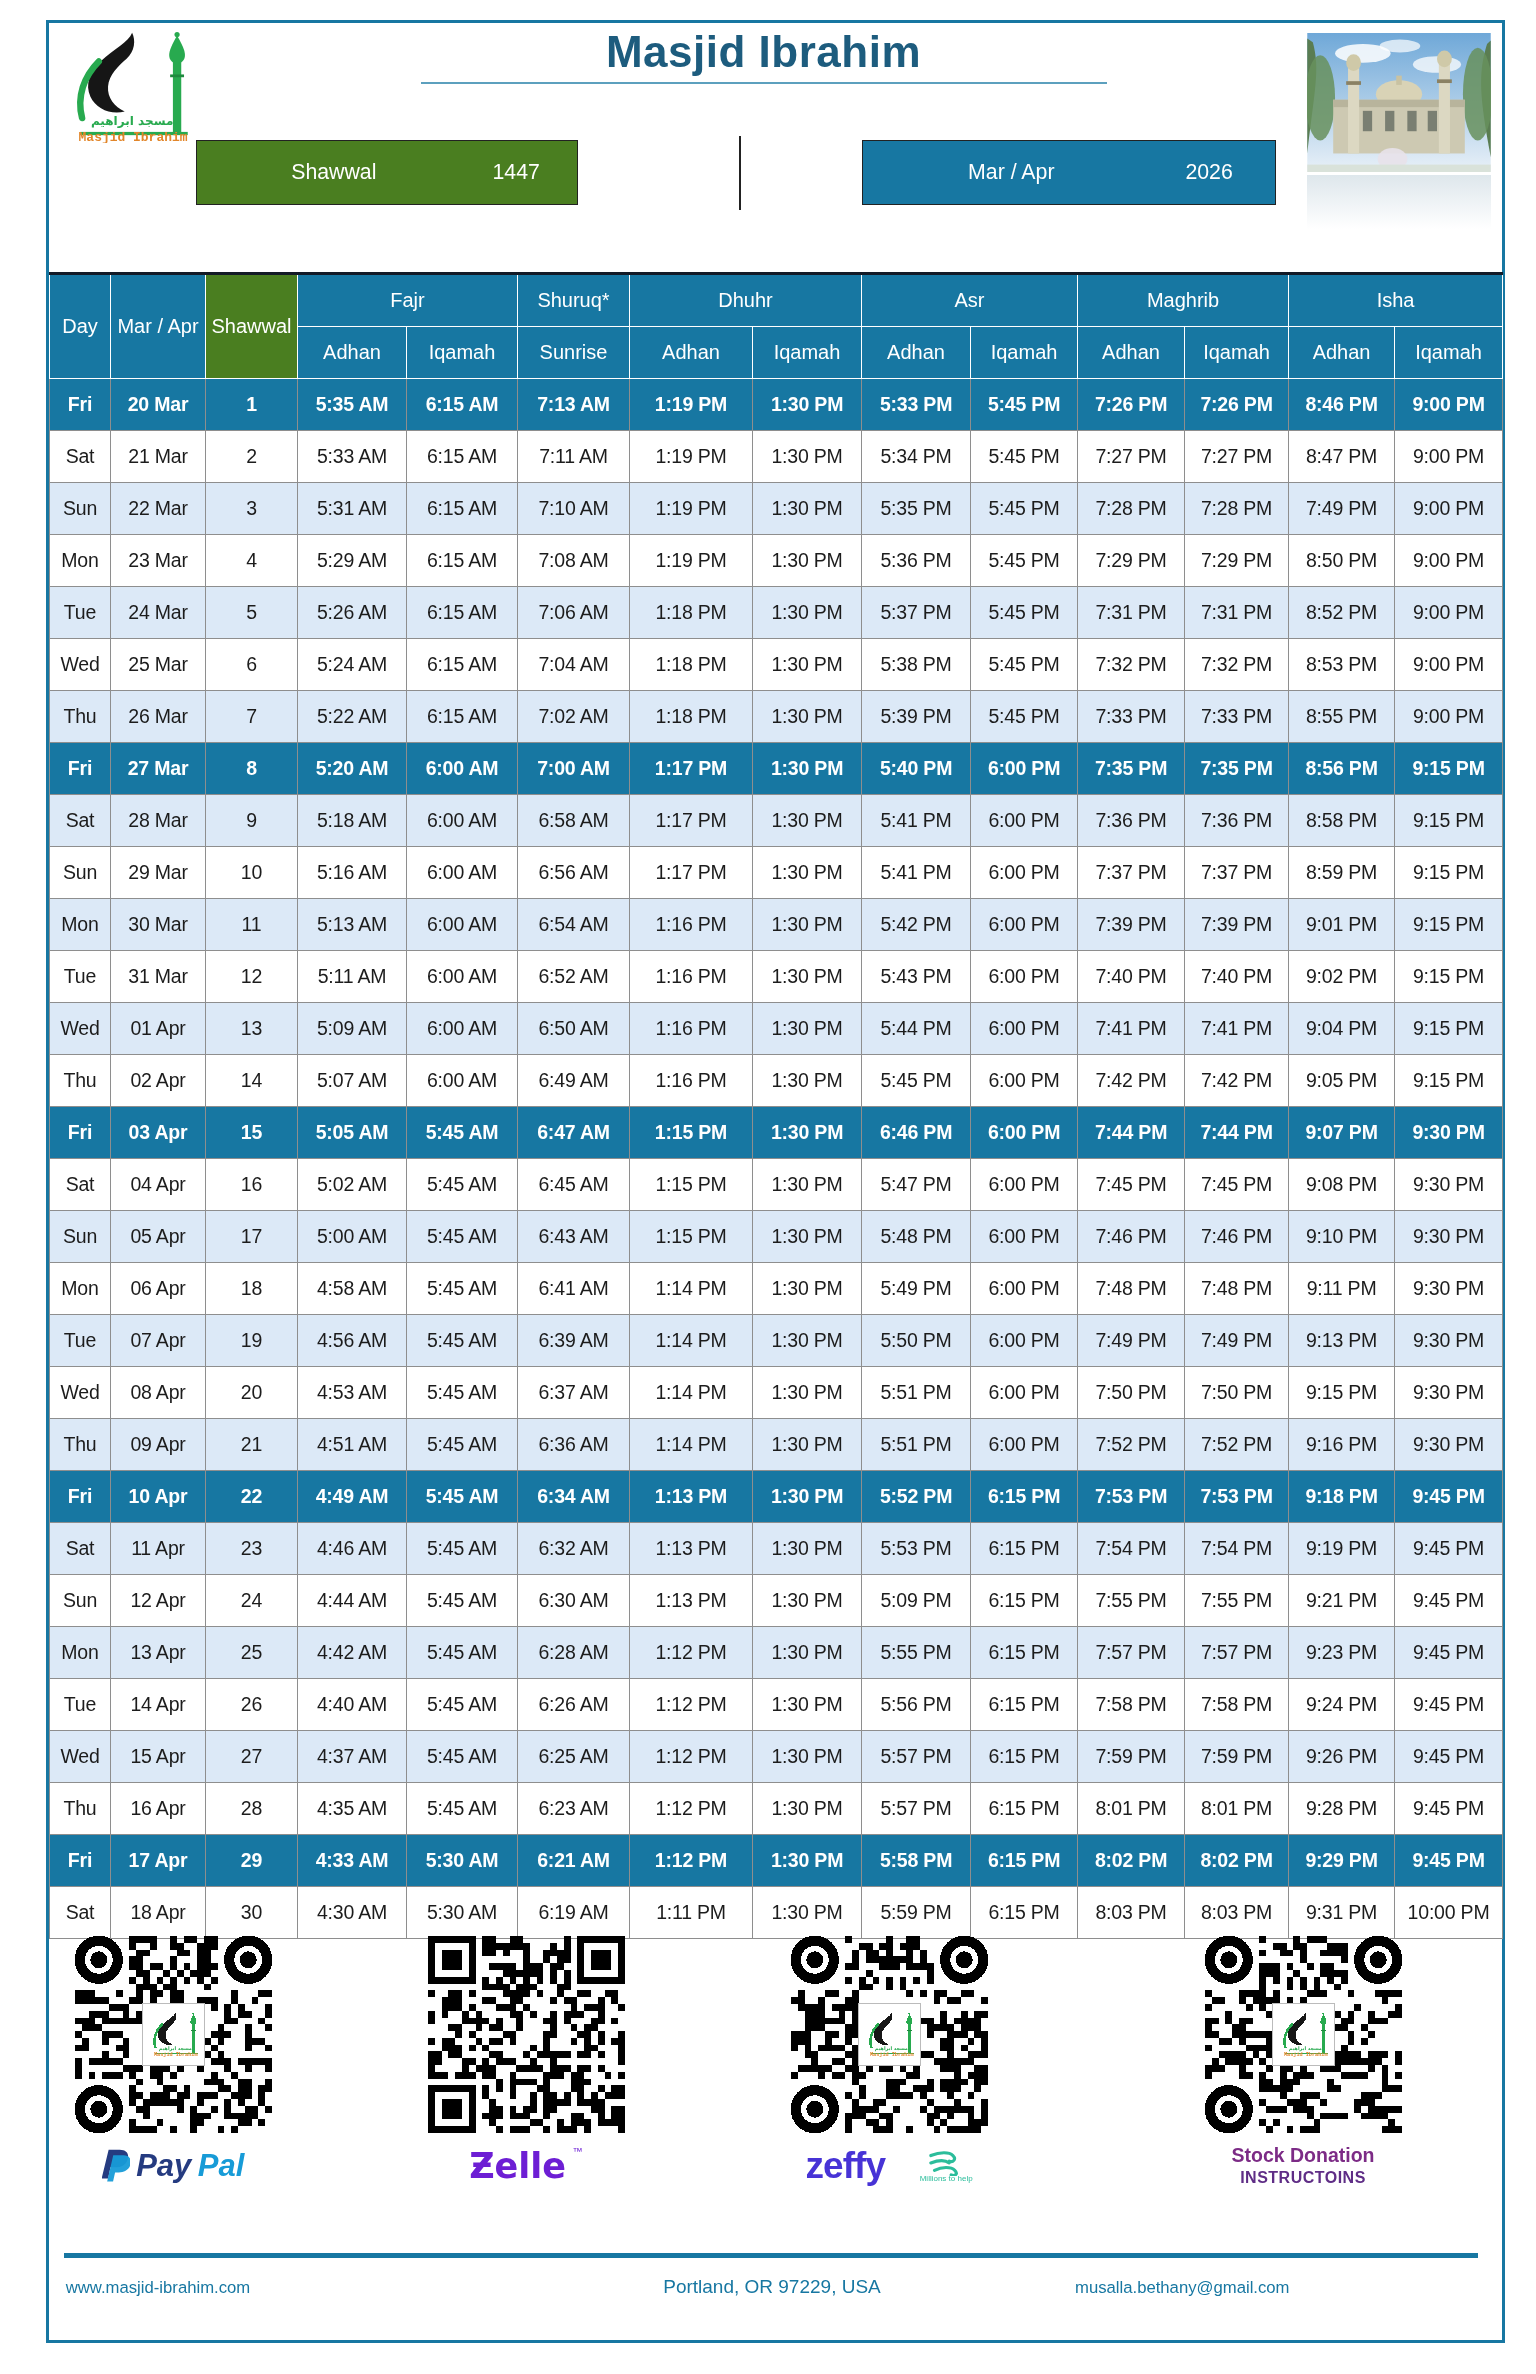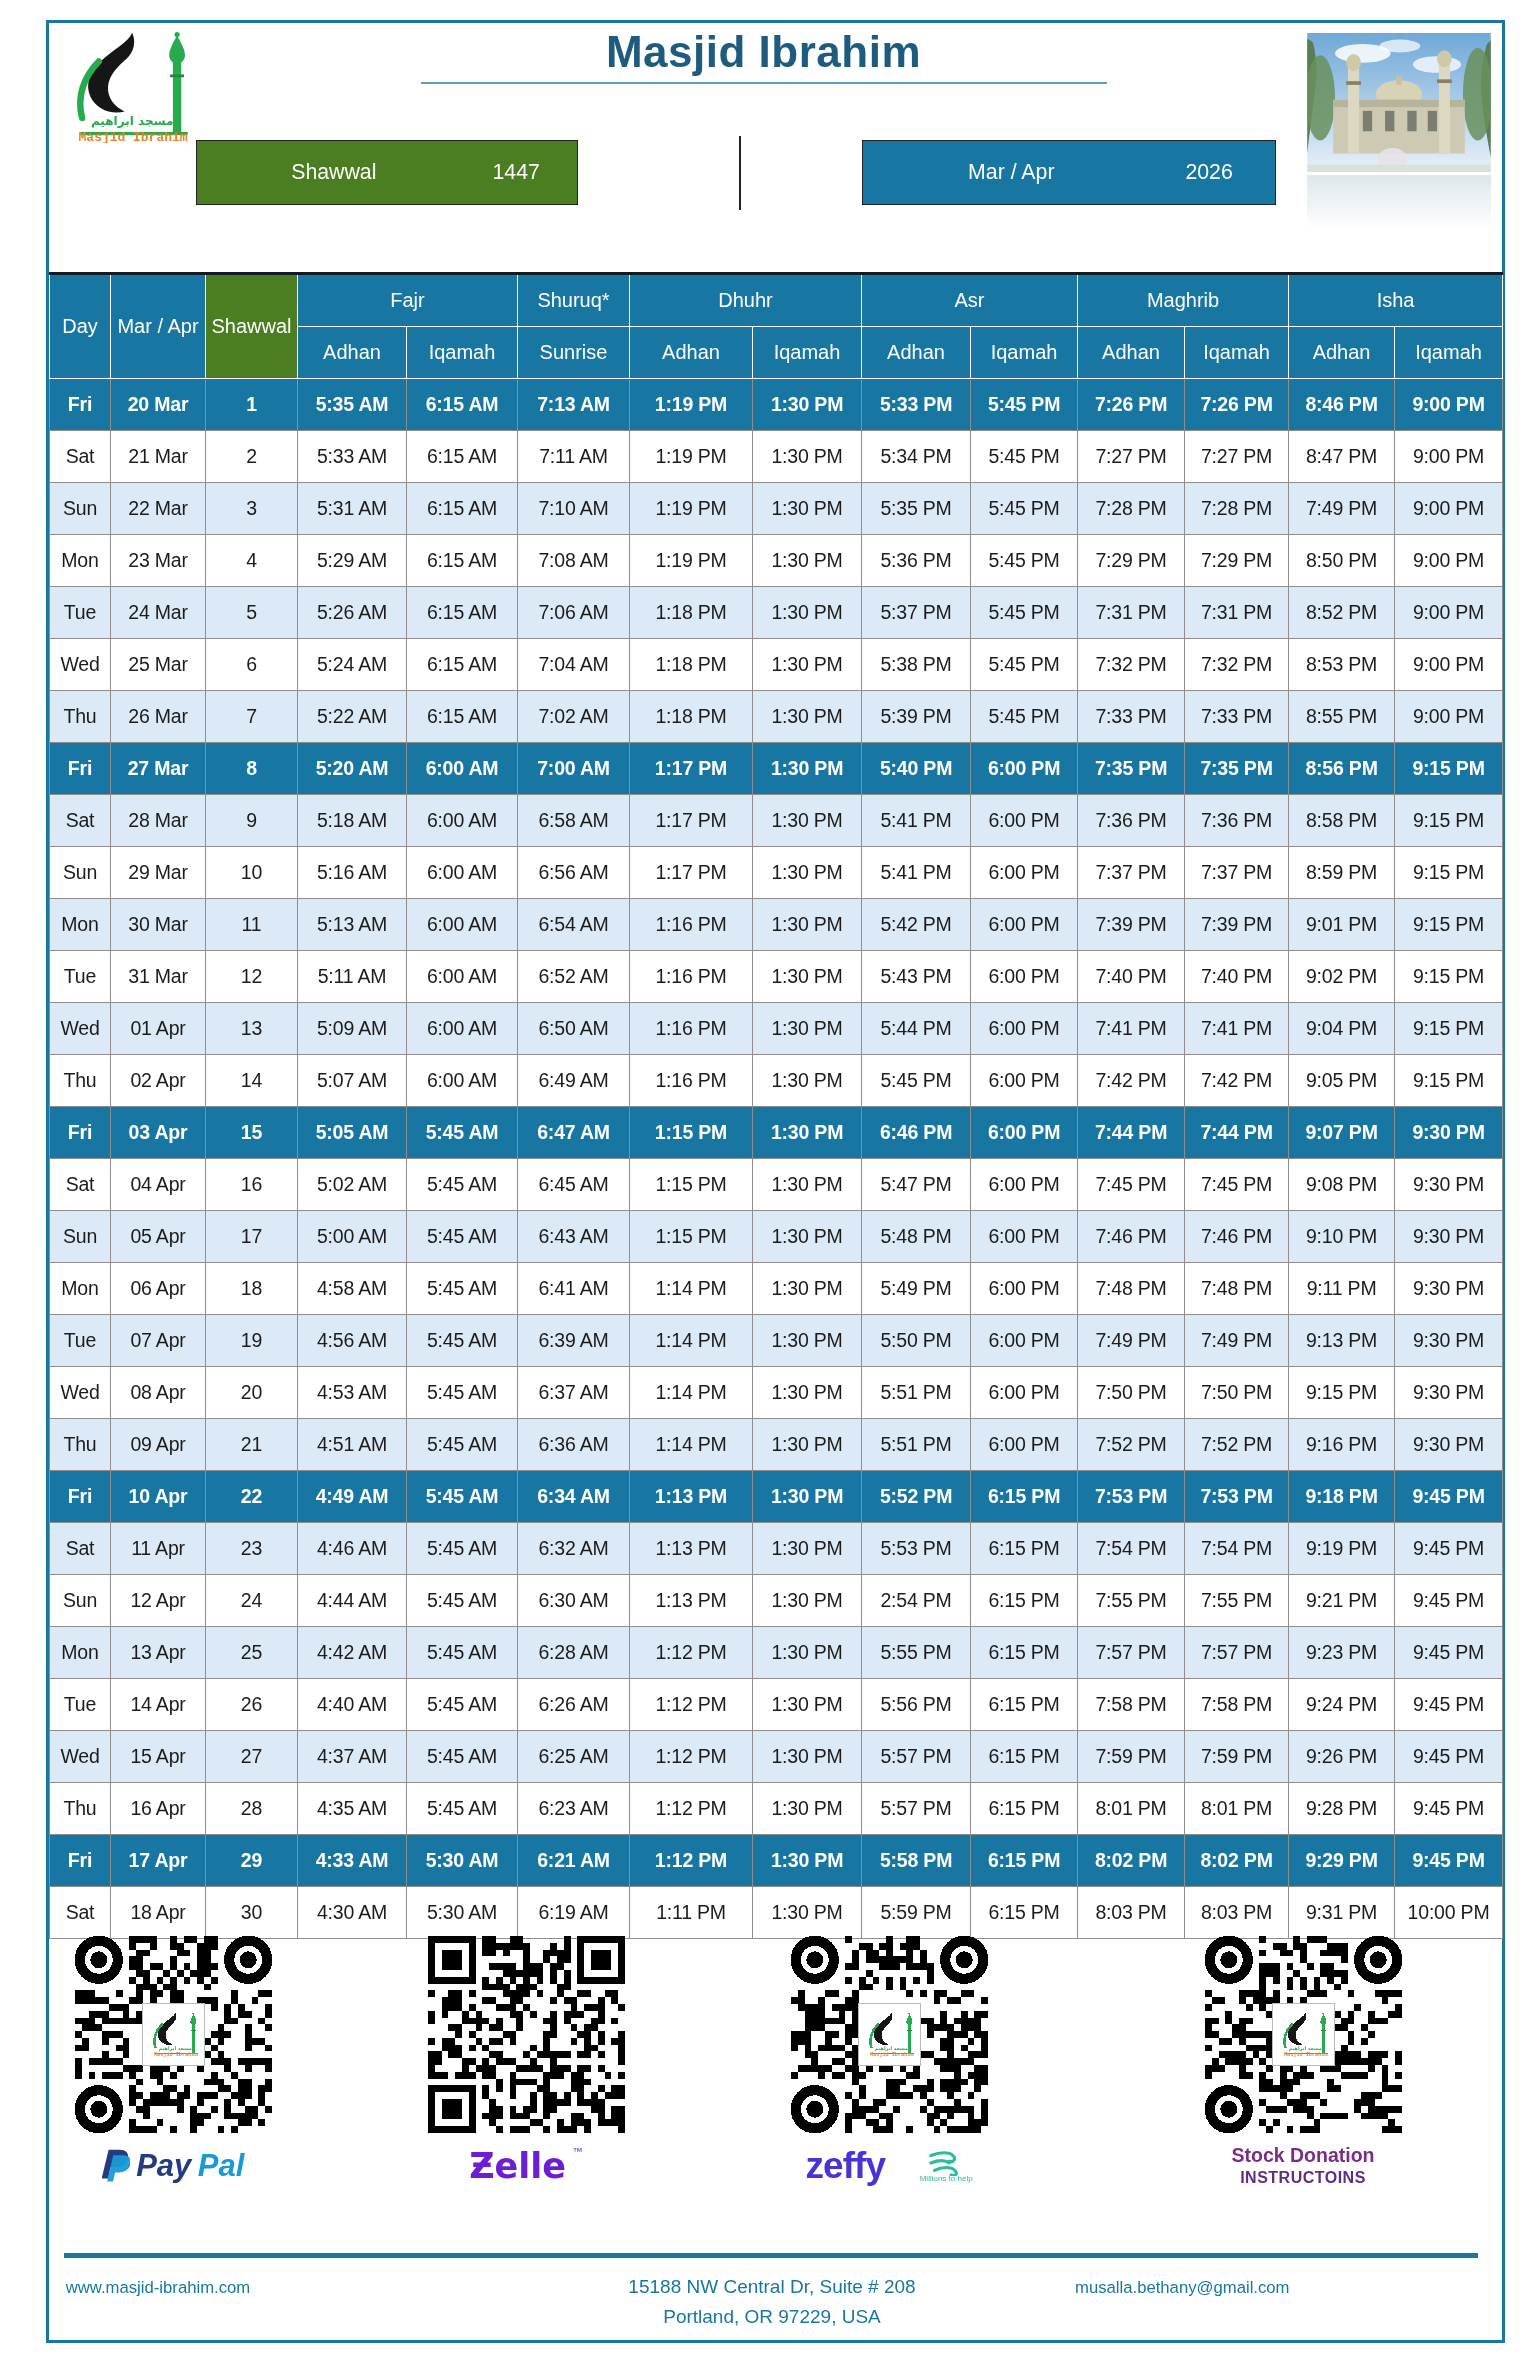--- a/index.html
+++ b/index.html
@@ -552,21 +552,21 @@
           </tr>
           <tr class="">
             <td>Sun</td>
             <td>12 Apr</td>
             <td>24</td>
             <td>4:44 AM</td>
             <td>5:45 AM</td>
             <td>6:30 AM</td>
             <td>1:13 PM</td>
             <td>1:30 PM</td>
-            <td>2:54 PM</td>
+            <td>5:09 PM</td>
             <td>6:15 PM</td>
             <td>7:55 PM</td>
             <td>7:55 PM</td>
             <td>9:21 PM</td>
             <td>9:45 PM</td>
           </tr>
           <tr class="alt">
             <td>Mon</td>
             <td>13 Apr</td>
             <td>25</td>
@@ -1825,21 +1825,20 @@
             <div class="l2">INSTRUCTOINS</div>
           </div>
         </div>
       </div>
     </div>
 
     <div class="footrule"></div>
     <div class="footer">
       <span class="site">www.masjid-ibrahim.com</span>
       <div class="addr">
-        <div>15188 NW Central Dr, Suite # 208</div>
         <div>Portland, OR 97229, USA</div>
       </div>
       <span class="email">musalla.bethany@gmail.com</span>
     </div>
 
   </div>
 </div>
 
 
 </body></html>

